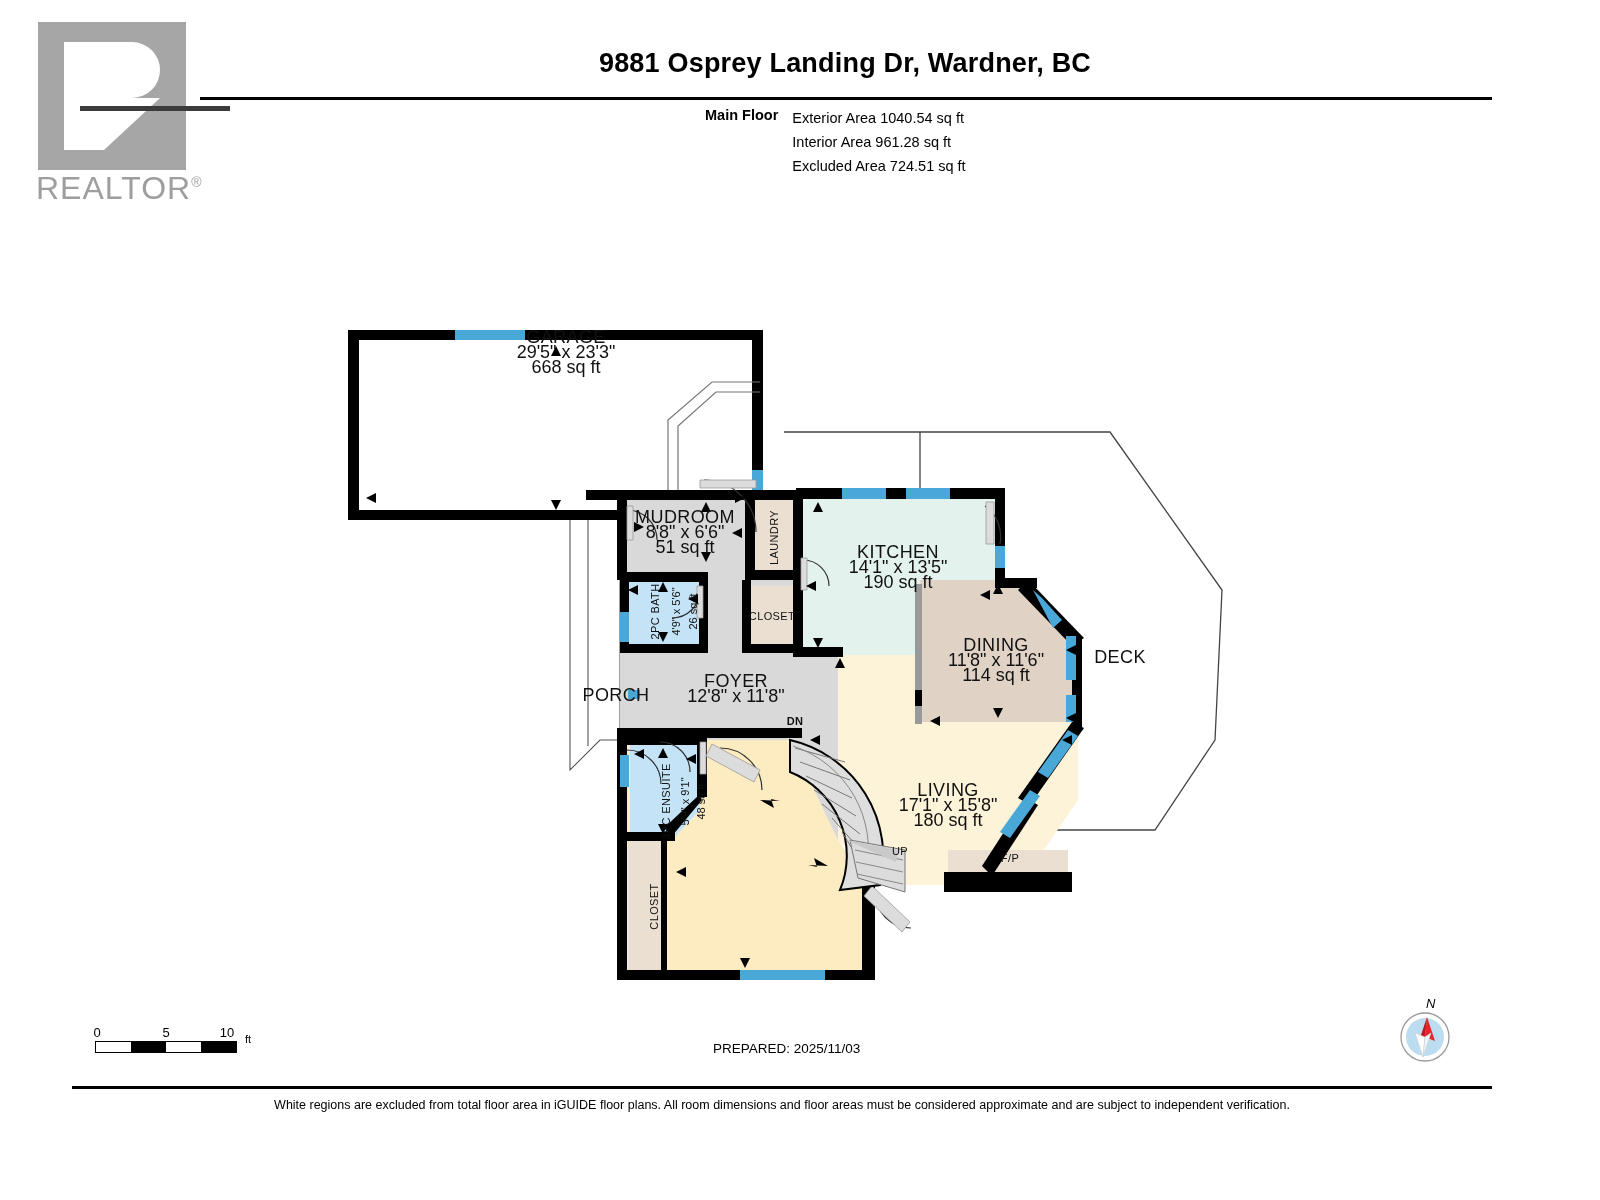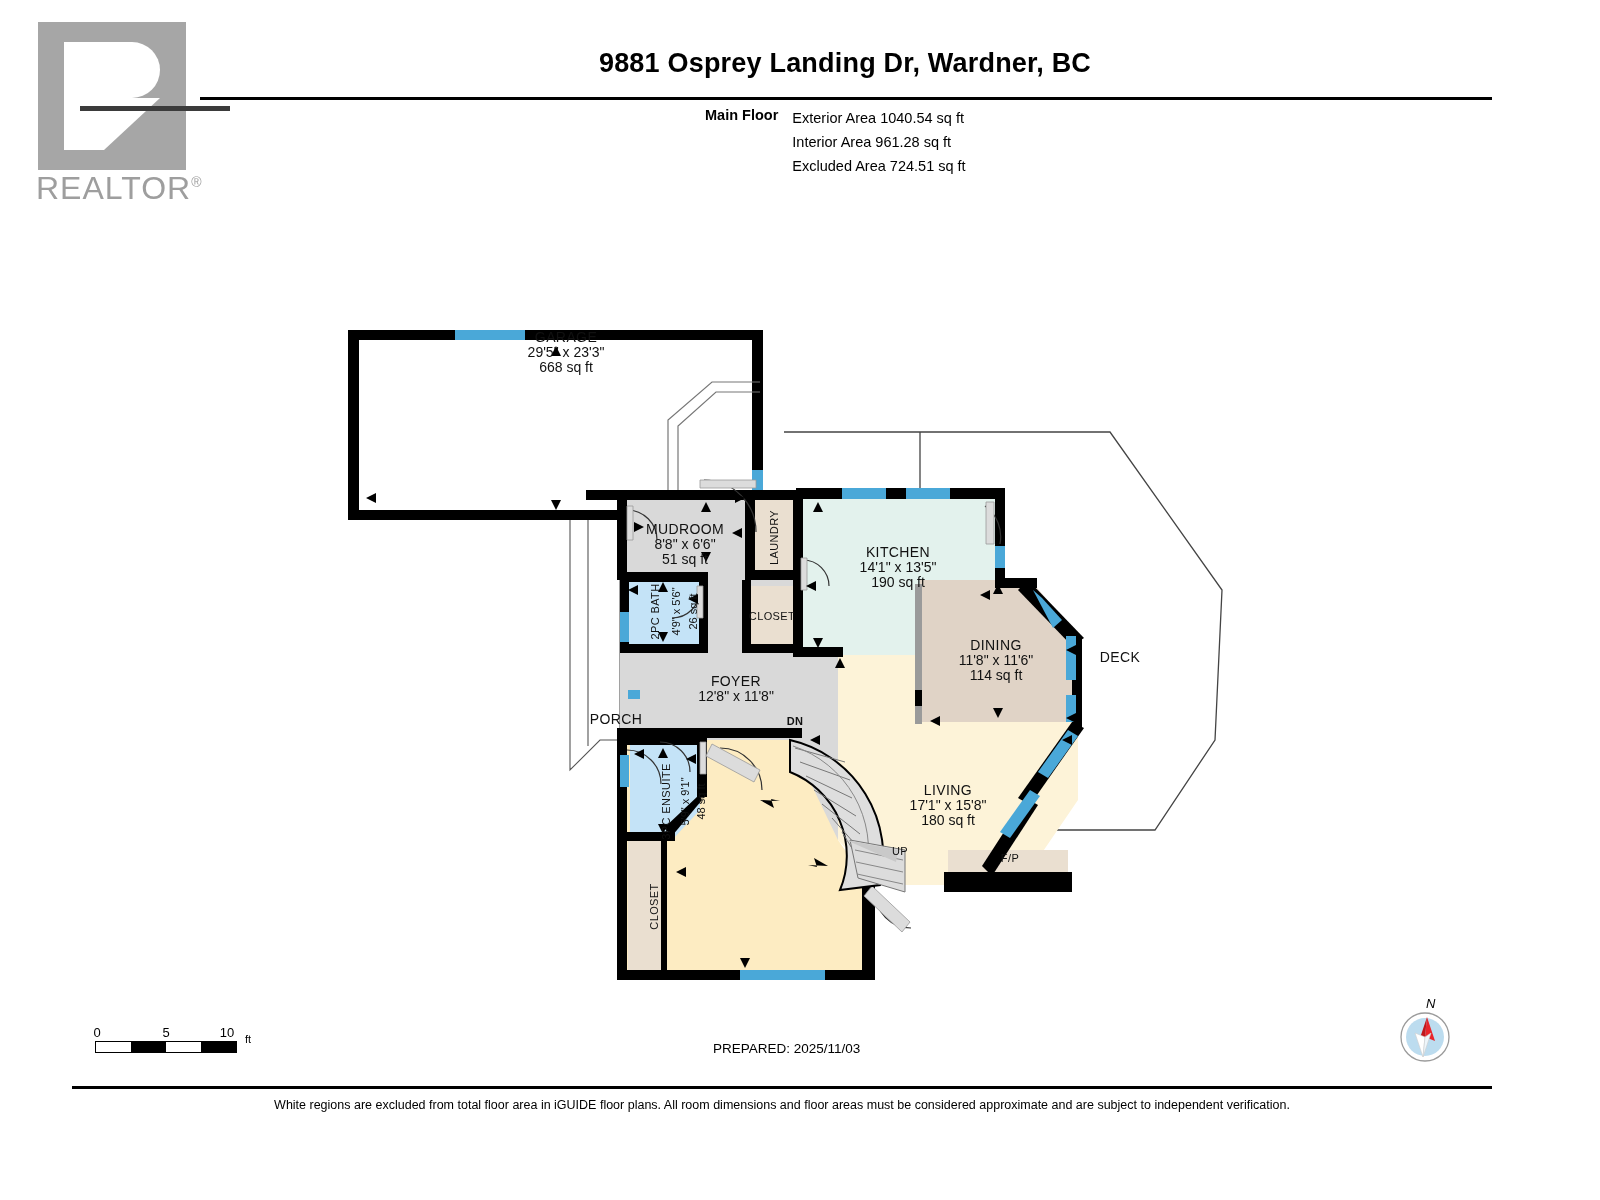--- a/index.html
+++ b/index.html
@@ -21,21 +21,21 @@
 
   #summary{position:absolute;left:705px;top:106px;display:flex;gap:14px;font-size:14.5px;justify-content:space-between;}
   #summary .lbl{font-weight:bold;white-space:nowrap;padding-top:1px;}
   #summary .vals div{line-height:24px;white-space:nowrap;}
 
   
   #plan{position:absolute;left:0;top:150px;width:1600px;height:860px;}
   #plan svg{position:absolute;left:0;top:0;}
 
   
-  .rl{position:absolute;text-align:center;font-size:14px;line-height:15px;white-space:nowrap;color:#111;}
+  .rl{position:absolute;text-align:center;font-size:18px;line-height:15px;white-space:nowrap;color:#111;}
   .rl .nm{letter-spacing:.4px;}
   .rl.sm{font-size:11px;line-height:13px;}
   .rl.vert{transform-origin:center center;}
 
   
   #scale{position:absolute;left:95px;top:1025px;width:165px;}
   #scale .ticks{position:relative;height:16px;}
   #scale .ticks span{position:absolute;font-size:13px;transform:translateX(-50%);}
   #scale .bar{position:relative;width:142px;height:12px;border:1.5px solid #000;box-sizing:border-box;background:#fff;}
   #scale .bar i{position:absolute;top:0;height:100%;background:#000;display:block;}
@@ -281,21 +281,21 @@
         <rect x="915" y="540" width="7" height="16" fill="#000"></rect>
       </g>
     </svg>
 
     <div class="rl" style="left:466px;top:180px;width:200px;">
       <div class="nm">GARAGE</div>
       <div>29'5" x 23'3"</div>
       <div>668 sq ft</div>
     </div>
 
-    <div class="rl" style="left:610px;top:372px;width:150px;text-align:center;">
+    <div class="rl" style="left:610px;top:360px;width:150px;text-align:center;">
       <div class="nm">MUDROOM</div>
       <div>8'8" x 6'6"</div>
       <div>51 sq ft</div>
     </div>
 
     <div class="rl sm vert" style="left:729px;top:381px;width:90px;transform:rotate(-90deg);">
       <div class="nm">LAUNDRY</div>
     </div>
 
     <div class="rl sm vert" style="left:610px;top:455px;width:90px;transform:rotate(-90deg);">
@@ -322,21 +322,21 @@
       <div class="nm">DINING</div>
       <div>11'8" x 11'6"</div>
       <div>114 sq ft</div>
     </div>
 
     <div class="rl" style="left:662px;top:524px;width:148px;">
       <div class="nm">FOYER</div>
       <div>12'8" x 11'8"</div>
     </div>
 
-    <div class="rl" style="left:566px;top:538px;width:100px;margin-top:24px;">
+    <div class="rl" style="left:566px;top:538px;width:100px;">
       <div class="nm">PORCH</div>
     </div>
 
     <div class="rl" style="left:1060px;top:500px;width:120px;">
       <div class="nm">DECK</div>
     </div>
 
     <div class="rl" style="left:868px;top:617px;width:160px;margin-top:16px;">
       <div class="nm">LIVING</div>
       <div>17'1" x 15'8"</div>

